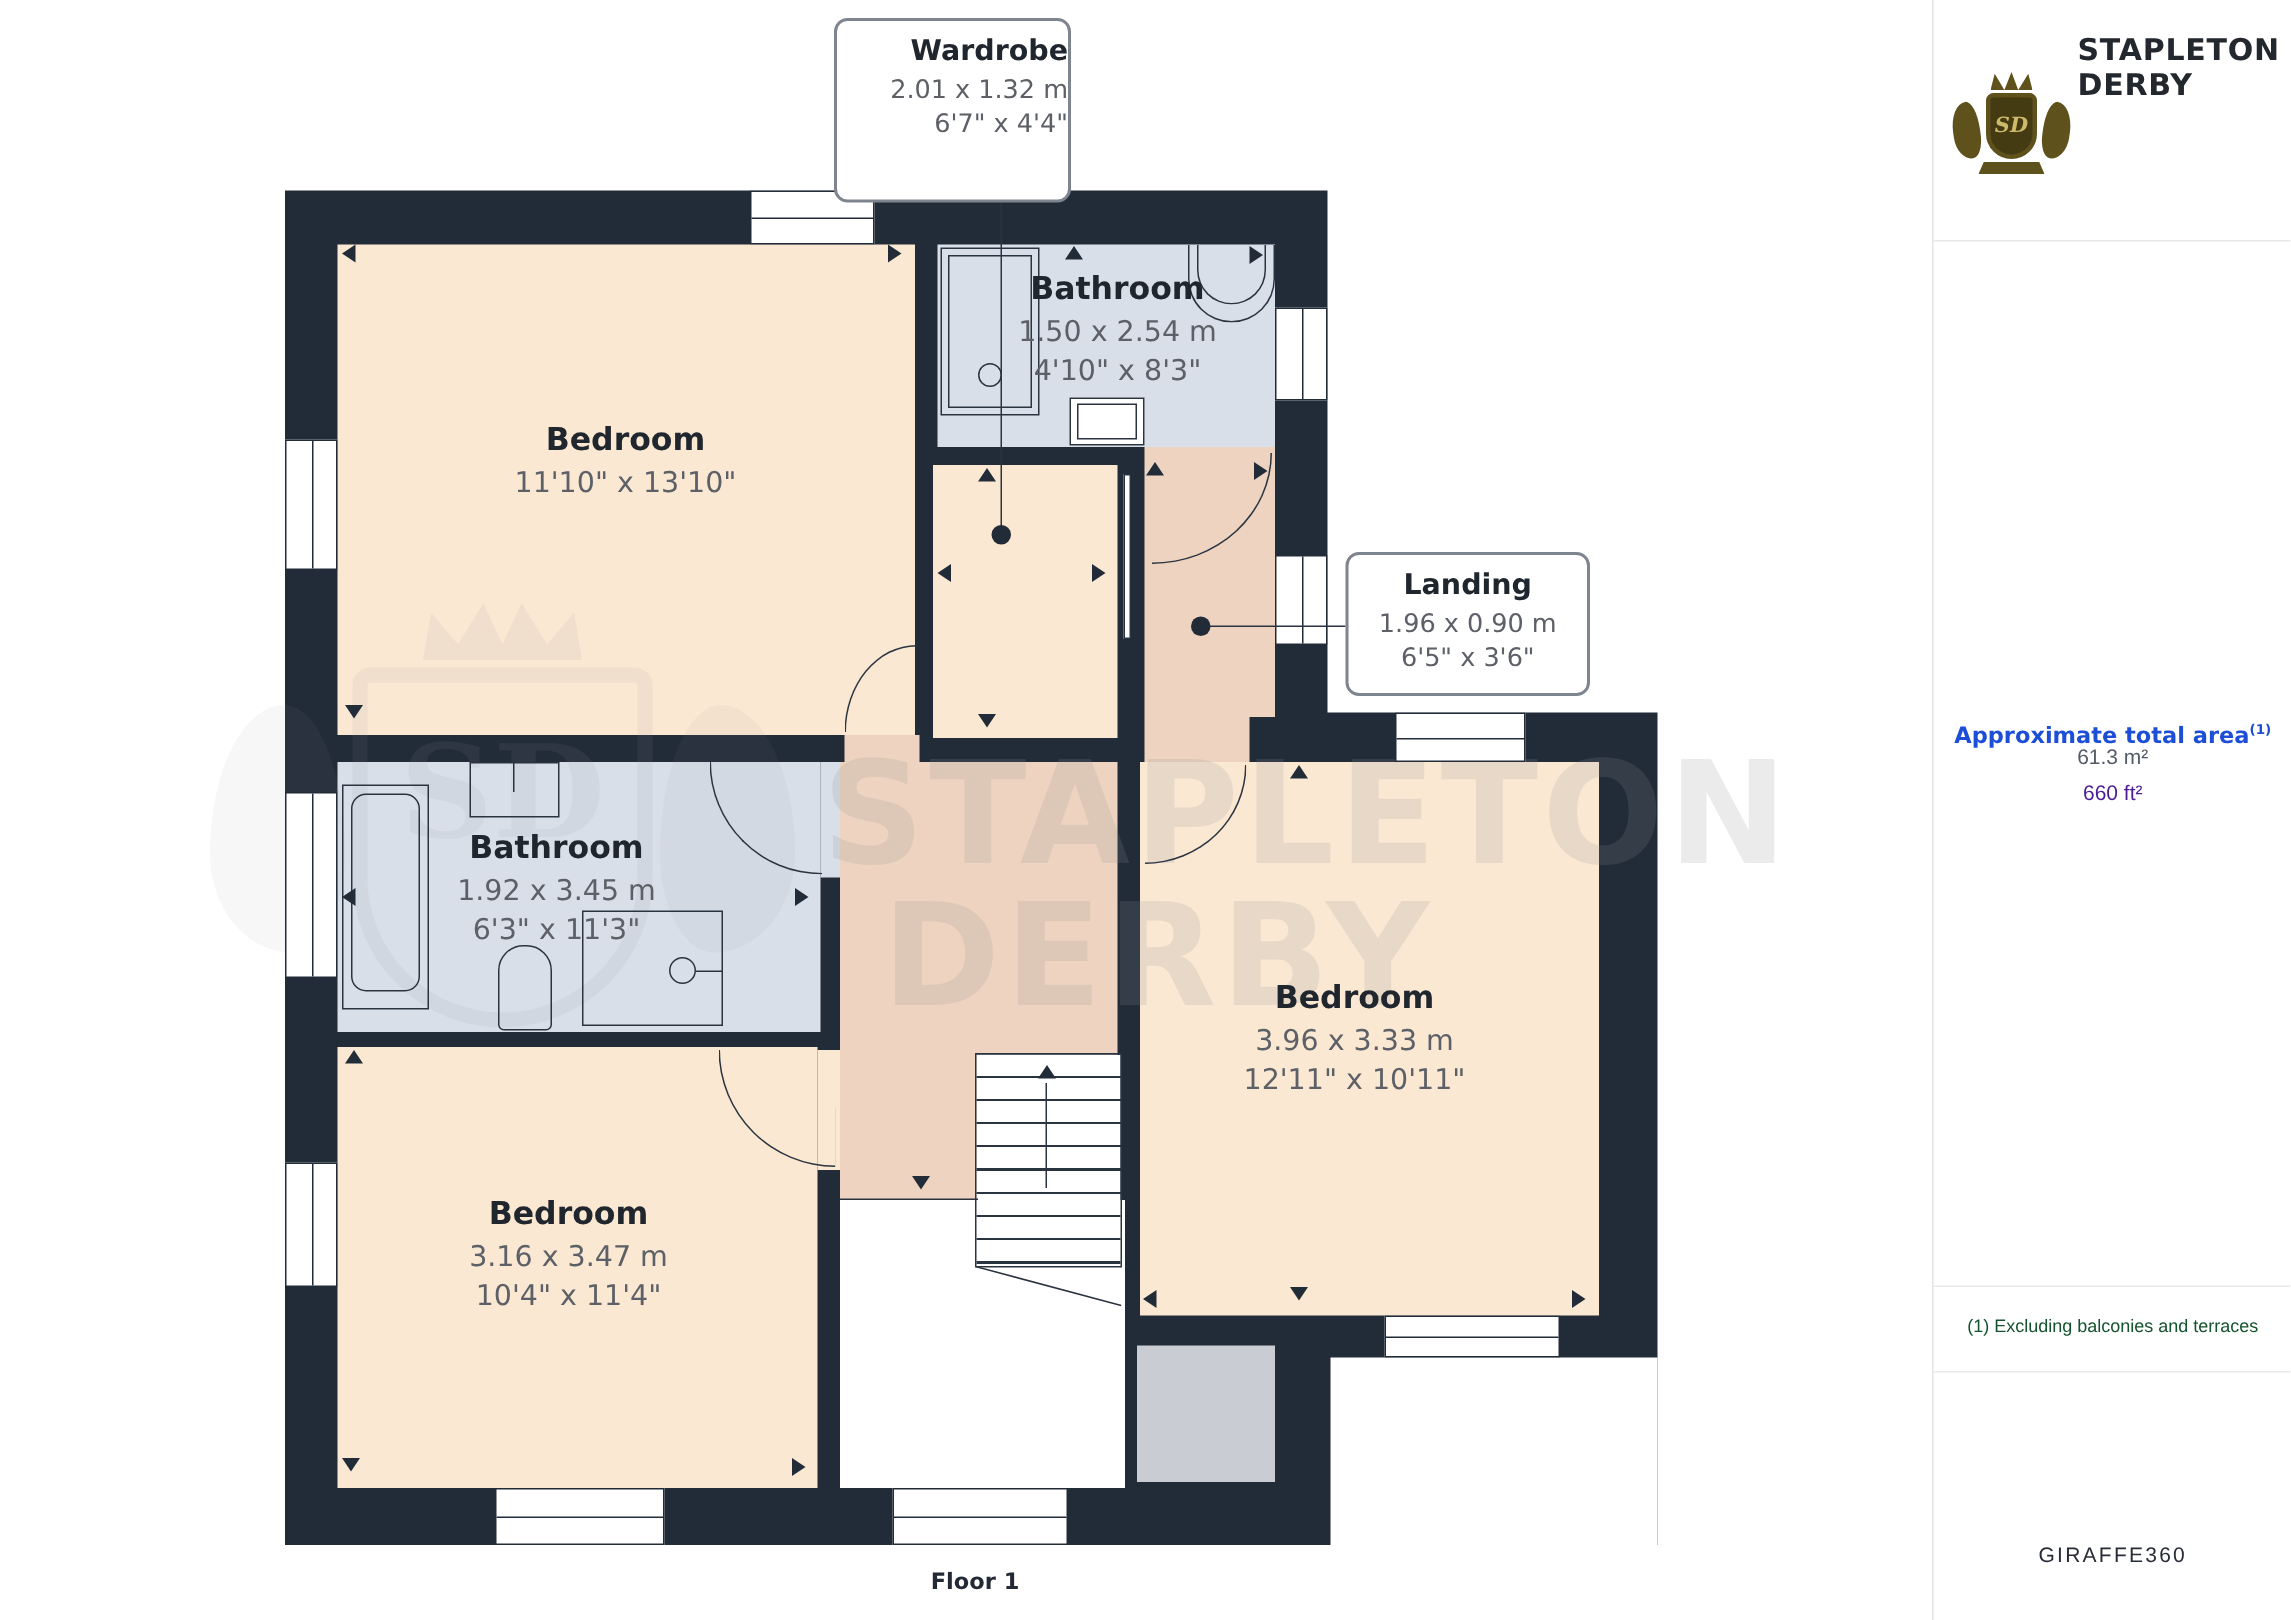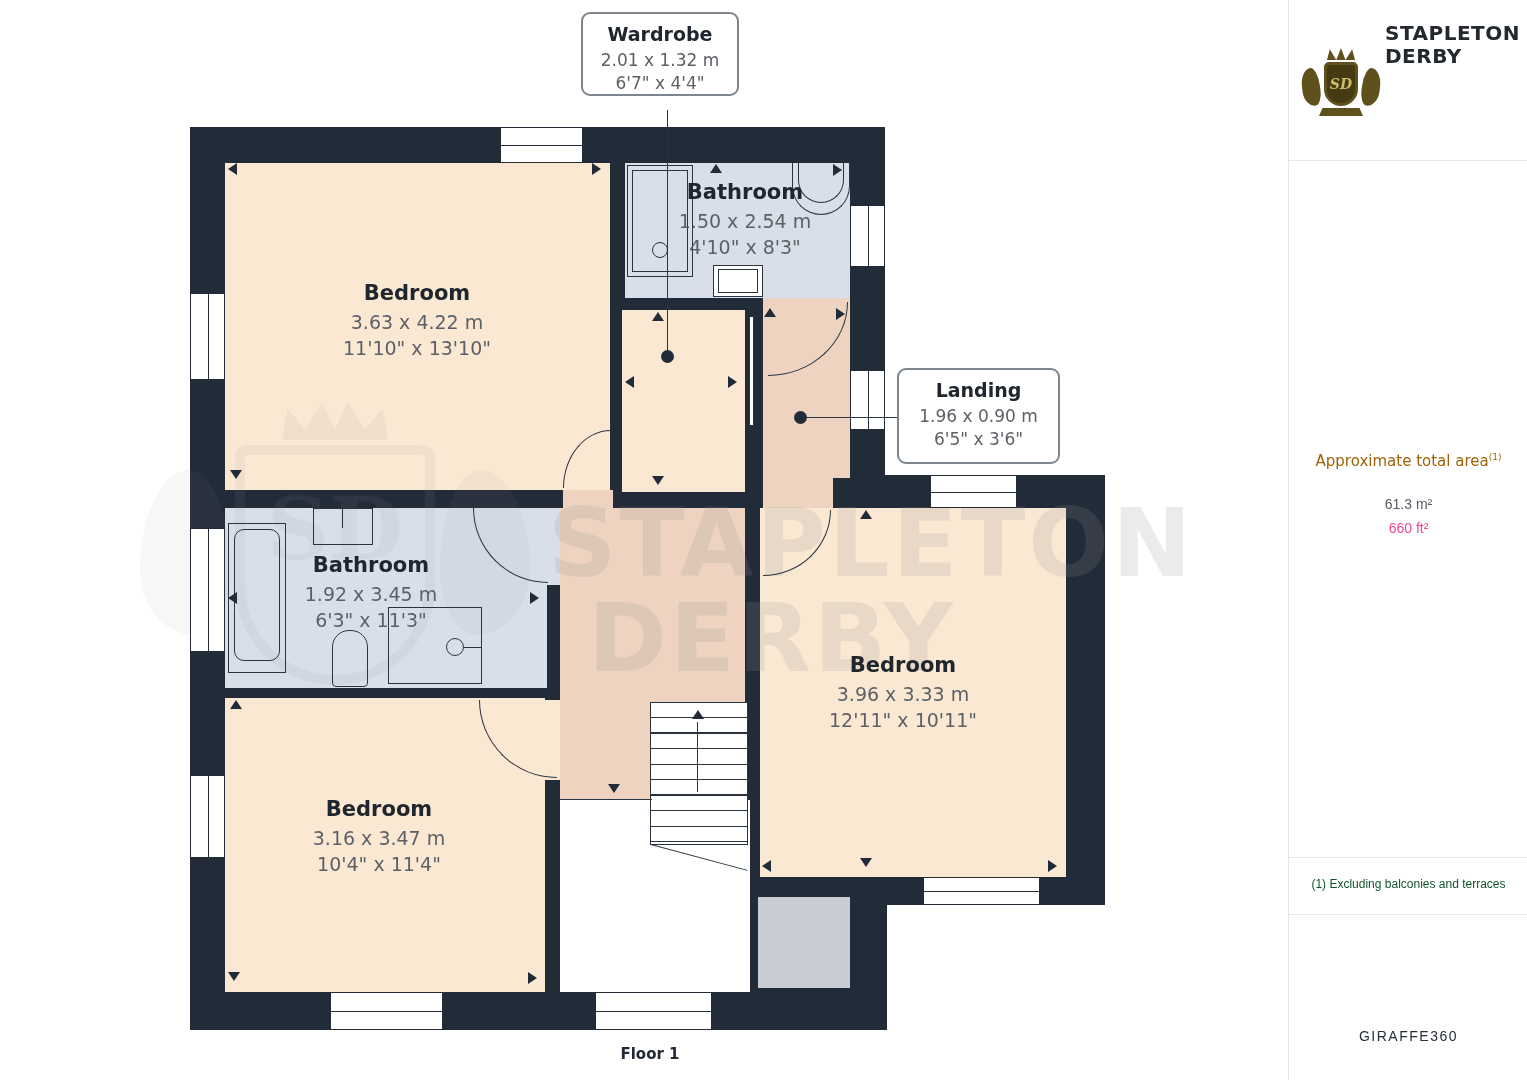--- a/index.html
+++ b/index.html
@@ -143,34 +143,33 @@
     <div class="arw down z6" style="left:860px;top:858px;"></div>
     <div class="arw left z6" style="left:762px;top:860px;"></div>
     <div class="arw right z6" style="left:1048px;top:860px;"></div>
     <div class="arw down z6" style="left:608px;top:784px;"></div>
 
     <div class="leader" style="left:667px;top:110px;width:0;height:244px;border-left:1.5px solid #2a3440;"></div>
     <div class="dot" style="left:661px;top:350px;"></div>
     <div class="leader" style="left:806px;top:417px;width:91px;height:0;border-top:1.5px solid #2a3440;"></div>
     <div class="dot" style="left:794px;top:411px;"></div>
 
-    <div class="callout" style="left:581px;top:12px;width:158px;height:84px;">
+    <div class="callout" style="left:556px;top:12px;width:158px;height:123px;text-align:right;">
       <div class="nm">Wardrobe</div>
       <div class="dm">2.01 x 1.32 m</div>
       <div class="dm">6'7" x 4'4"</div>
     </div>
     <div class="callout" style="left:897px;top:368px;width:163px;height:96px;">
       <div class="nm">Landing</div>
       <div class="dm">1.96 x 0.90 m</div>
       <div class="dm">6'5" x 3'6"</div>
     </div>
 
     <div class="room-label" style="left:267px;top:281px;width:300px;">
       <div class="nm">Bedroom</div>
-      <div class="dm">3.63 x 4.22 m</div>
       <div class="dm">11'10" x 13'10"</div>
     </div>
     <div class="room-label" style="left:620px;top:180px;width:250px;">
       <div class="nm">Bathroom</div>
       <div class="dm">1.50 x 2.54 m</div>
       <div class="dm">4'10" x 8'3"</div>
     </div>
     <div class="room-label" style="left:246px;top:553px;width:250px;">
       <div class="nm">Bathroom</div>
       <div class="dm">1.92 x 3.45 m</div>
@@ -200,25 +199,25 @@
       <div class="abs gold" style="left:3px;top:20px;width:18px;height:38px;border-radius:60% 40% 40% 60%/50% 50% 40% 40%;transform:rotate(-8deg);"></div>
       <div class="abs gold" style="left:63px;top:20px;width:18px;height:38px;border-radius:40% 60% 60% 40%/50% 50% 40% 40%;transform:rotate(8deg);"></div>
       <div class="abs" style="left:25px;top:14px;width:34px;height:44px;background:#453b12;border:3px solid var(--logo-gold);border-radius:5px 5px 17px 17px;box-sizing:border-box;text-align:center;line-height:38px;font-family:'DejaVu Serif',serif;font-style:italic;font-weight:700;font-size:14px;color:#cdb96a;">SD</div>
       <div class="abs gold" style="left:20px;top:60px;width:44px;height:8px;clip-path:polygon(8% 0,92% 0,100% 100%,0 100%);"></div>
     </div>
     <div id="brand-text">
       <div>STAPLETON</div>
       <div>DERBY</div>
     </div>
 
-    <div class="sb-center" style="top:452px;font-family:'DejaVu Sans',sans-serif;font-weight:400;font-size:15px;color:#a16207;">
+    <div class="sb-center" style="top:481px;font-family:'DejaVu Sans',sans-serif;font-weight:700;font-size:15px;color:#1d4ed8;">
       <span>Approximate total area</span><sup style="font-size:9px;">(1)</sup>
     </div>
     <div class="sb-center" style="top:496px;font-size:14px;color:#545b68;">61.3 m²</div>
-    <div class="sb-center" style="top:520px;font-size:14px;color:#ec4899;">660 ft²</div>
+    <div class="sb-center" style="top:520px;font-size:14px;color:#4c1d95;">660 ft²</div>
 
     <div class="sb-center" style="top:877px;font-size:12px;color:#14532d;">(1) Excluding balconies and terraces</div>
 
 
     <div class="sb-center" style="top:1028px;font-size:14px;letter-spacing:1.5px;color:#272d36;">
       <span style="font-weight:400;margin-top:16px;">GIRAFFE</span><span style="font-weight:400;">360</span>
     </div>
   </aside>
 </div>
 

